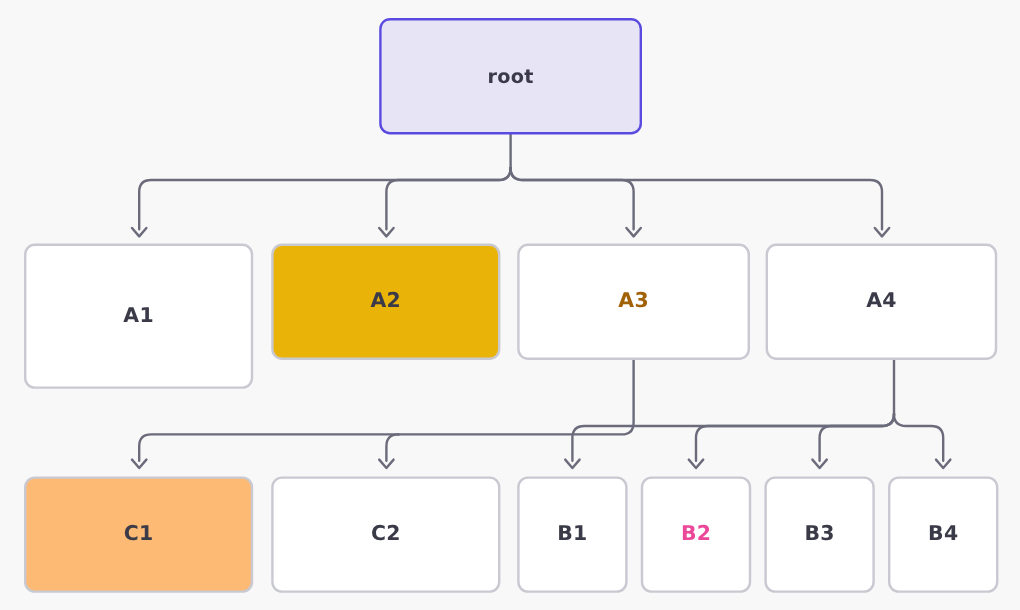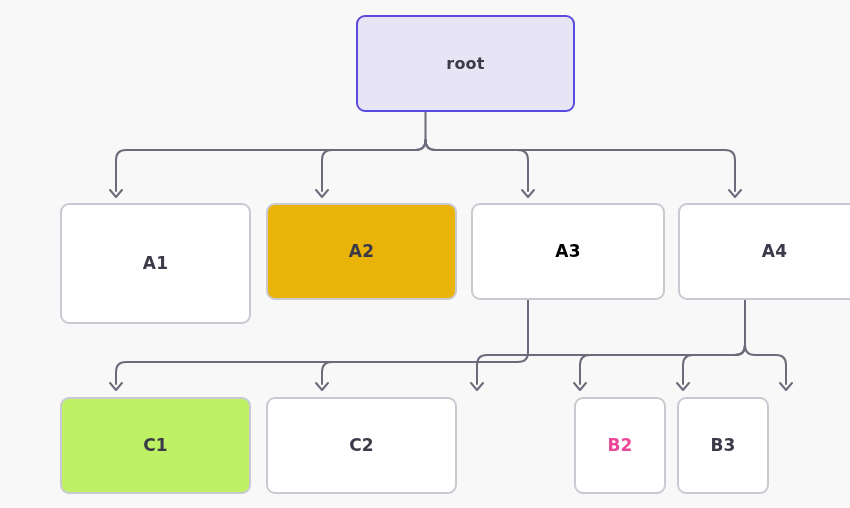--- a/index.html
+++ b/index.html
@@ -31,21 +31,20 @@
   .node {
     position: absolute;
     box-sizing: border-box;
     display: flex;
     align-items: center;
     justify-content: center;
     background: #ffffff;
     border: 2px solid #c9c9d2;
     border-radius: 9px;
     z-index: 2;
-    margin-left: 40px;
   }
   .node.root {
     background: #e7e4f6;
     border: 2px solid #5b4ae0;
     border-radius: 9px;
   }
   .node-label {
     font-weight: bold;
     font-size: 17px;
     color: #3a3a48;
@@ -109,32 +108,38 @@
     <span class="node-label" style="color: rgb(58, 58, 72);">root</span>
   </div>
 
   <div class="node" style="left: 20px; top: 203px; width: 191px; height: 121px; border-color: rgb(201, 201, 210); background: rgb(255, 255, 255);">
     <span class="node-label" style="color: rgb(58, 58, 72);">A1</span>
   </div>
   <div class="node" style="left: 226px; top: 203px; width: 191px; height: 97px; border-color: rgb(201, 201, 210); background: #eab308;">
     <span class="node-label" style="color: rgb(58, 58, 72);">A2</span>
   </div>
   <div class="node" style="left: 431px; top: 203px; width: 194px; height: 97px; border-color: rgb(201, 201, 210); background: rgb(255, 255, 255);">
-    <span class="node-label" style="color: #000000;">A3</span>
+    <span class="node-label" style="color: #a16207;">A3</span>
   </div>
   <div class="node" style="left: 638px; top: 203px; width: 193px; height: 97px; border-color: rgb(201, 201, 210); background: rgb(255, 255, 255);">
     <span class="node-label" style="color: rgb(58, 58, 72);">A4</span>
   </div>
 
-  <div class="node" style="left: 20px; top: 397px; width: 191px; height: 97px; border-color: rgb(201, 201, 210); background: #bef264;">
+  <div class="node" style="left: 20px; top: 397px; width: 191px; height: 97px; border-color: rgb(201, 201, 210); background: #fdba74;">
     <span class="node-label" style="color: rgb(58, 58, 72);">C1</span>
   </div>
   <div class="node" style="left: 226px; top: 397px; width: 191px; height: 97px; border-color: rgb(201, 201, 210); background: rgb(255, 255, 255);">
     <span class="node-label" style="color: rgb(58, 58, 72);">C2</span>
+  </div>
+  <div class="node" style="left: 431px; top: 397px; width: 92px; height: 97px; border-color: rgb(201, 201, 210); background: rgb(255, 255, 255);">
+    <span class="node-label" style="color: rgb(58, 58, 72);">B1</span>
   </div>
   <div class="node" style="left: 534px; top: 397px; width: 92px; height: 97px; border-color: rgb(201, 201, 210); background: rgb(255, 255, 255);">
     <span class="node-label" style="color: #ec4899;">B2</span>
   </div>
   <div class="node" style="left: 637px; top: 397px; width: 92px; height: 97px; border-color: rgb(201, 201, 210); background: rgb(255, 255, 255);">
     <span class="node-label" style="color: rgb(58, 58, 72); text-align: right;">B3</span>
   </div>
+  <div class="node" style="left: 740px; top: 397px; width: 92px; height: 97px; border-color: rgb(201, 201, 210); background: rgb(255, 255, 255);">
+    <span class="node-label" style="color: rgb(58, 58, 72);">B4</span>
+  </div>
 
 </div>
 
 </body></html>

